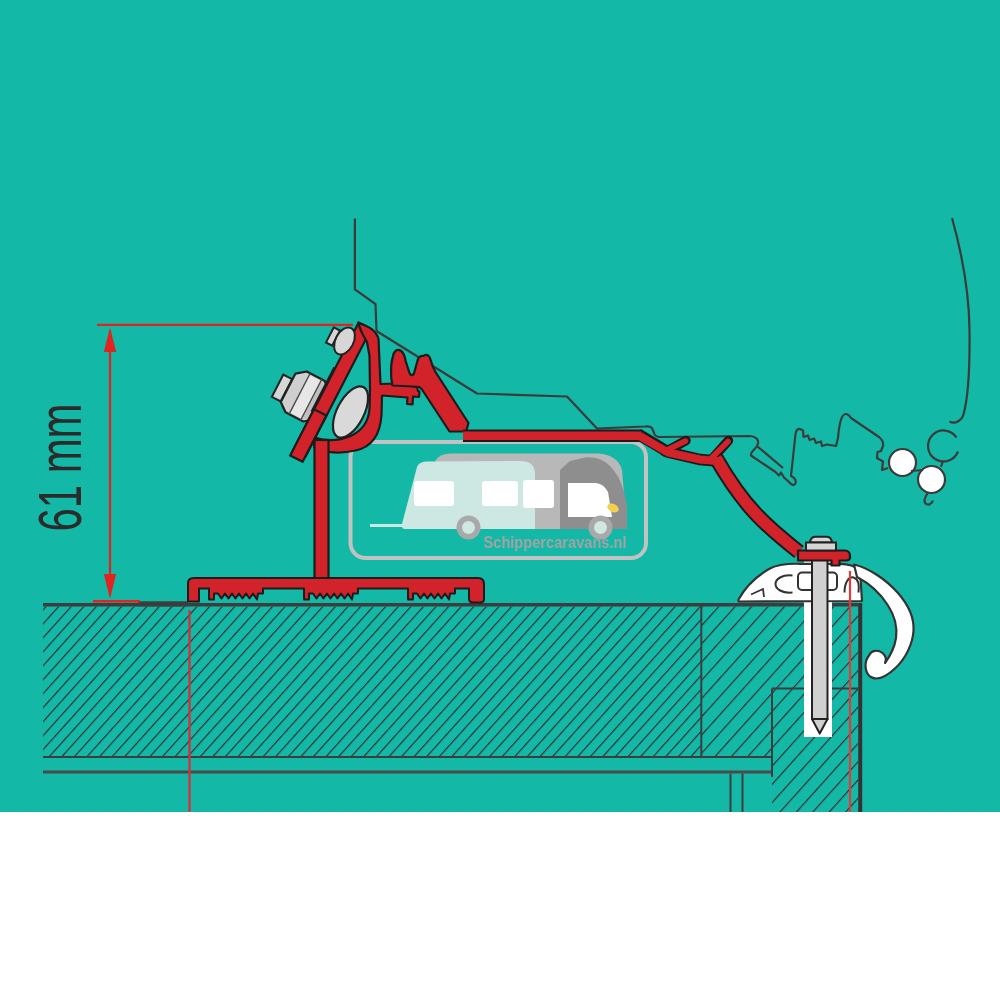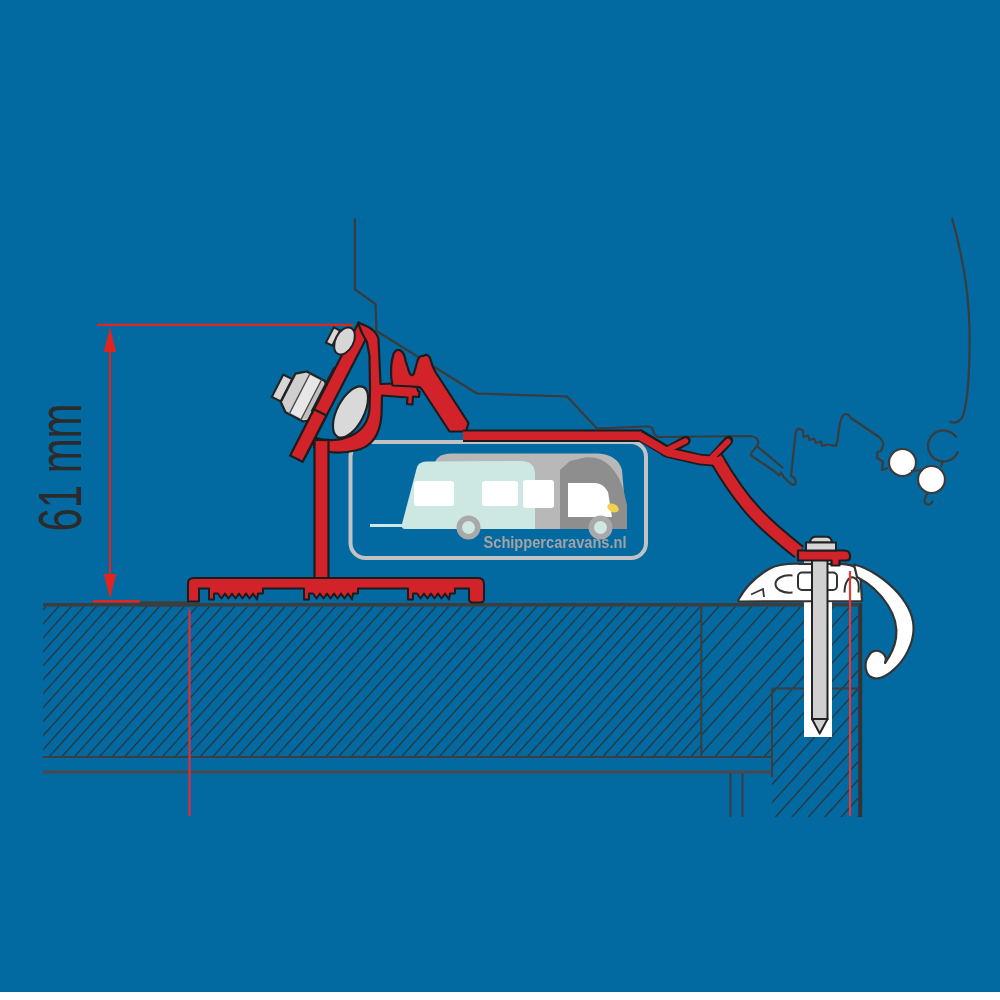--- a/index.html
+++ b/index.html
@@ -1,16 +1,16 @@
 <!DOCTYPE html>
 <html><head>
 <meta charset="utf-8">
 <style>
   html,body{margin:0;padding:0;background:#ffffff;}
-  #canvas{position:relative;width:1000px;height:992px;background:#0369a1;overflow:hidden;
+  #canvas{position:relative;width:1000px;height:812px;background:#14b8a6;overflow:hidden;
           font-family:"Liberation Sans", sans-serif;}
   svg{position:absolute;left:0;top:0;}
 </style>
 </head>
 <body>
 <div id="canvas">
 <svg width="1000" height="1000" viewBox="0 0 1000 1000">
 <defs>
   <pattern id="hatchA" width="40" height="9.35" patternUnits="userSpaceOnUse" patternTransform="rotate(-48)">
     <line x1="0" y1="0" x2="40" y2="0" stroke="#2e2e2e" stroke-width="2.3"></line>

